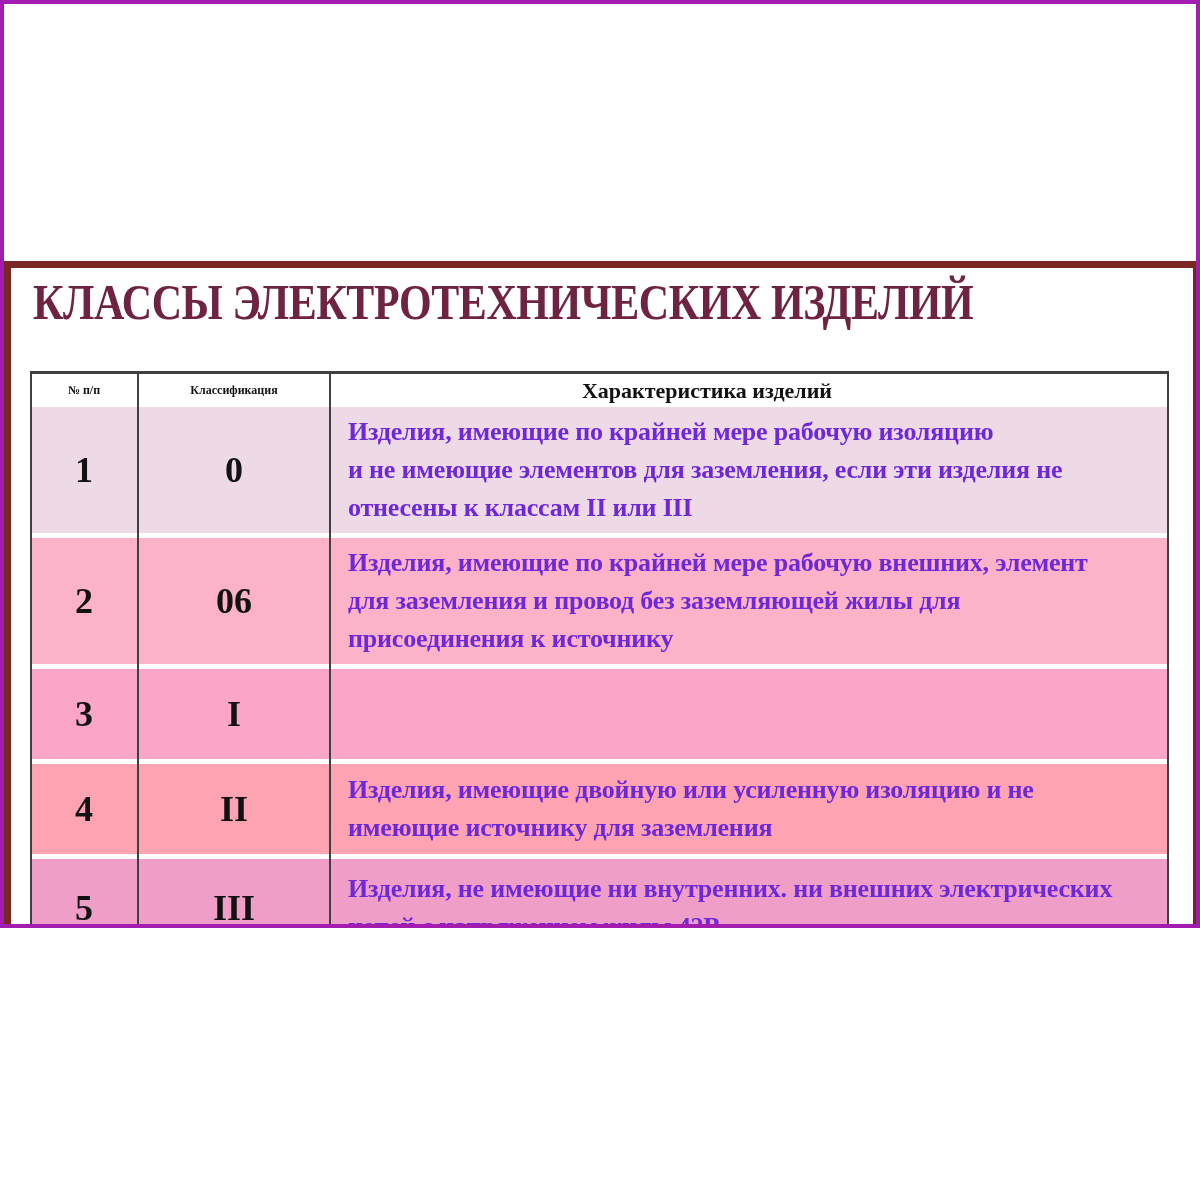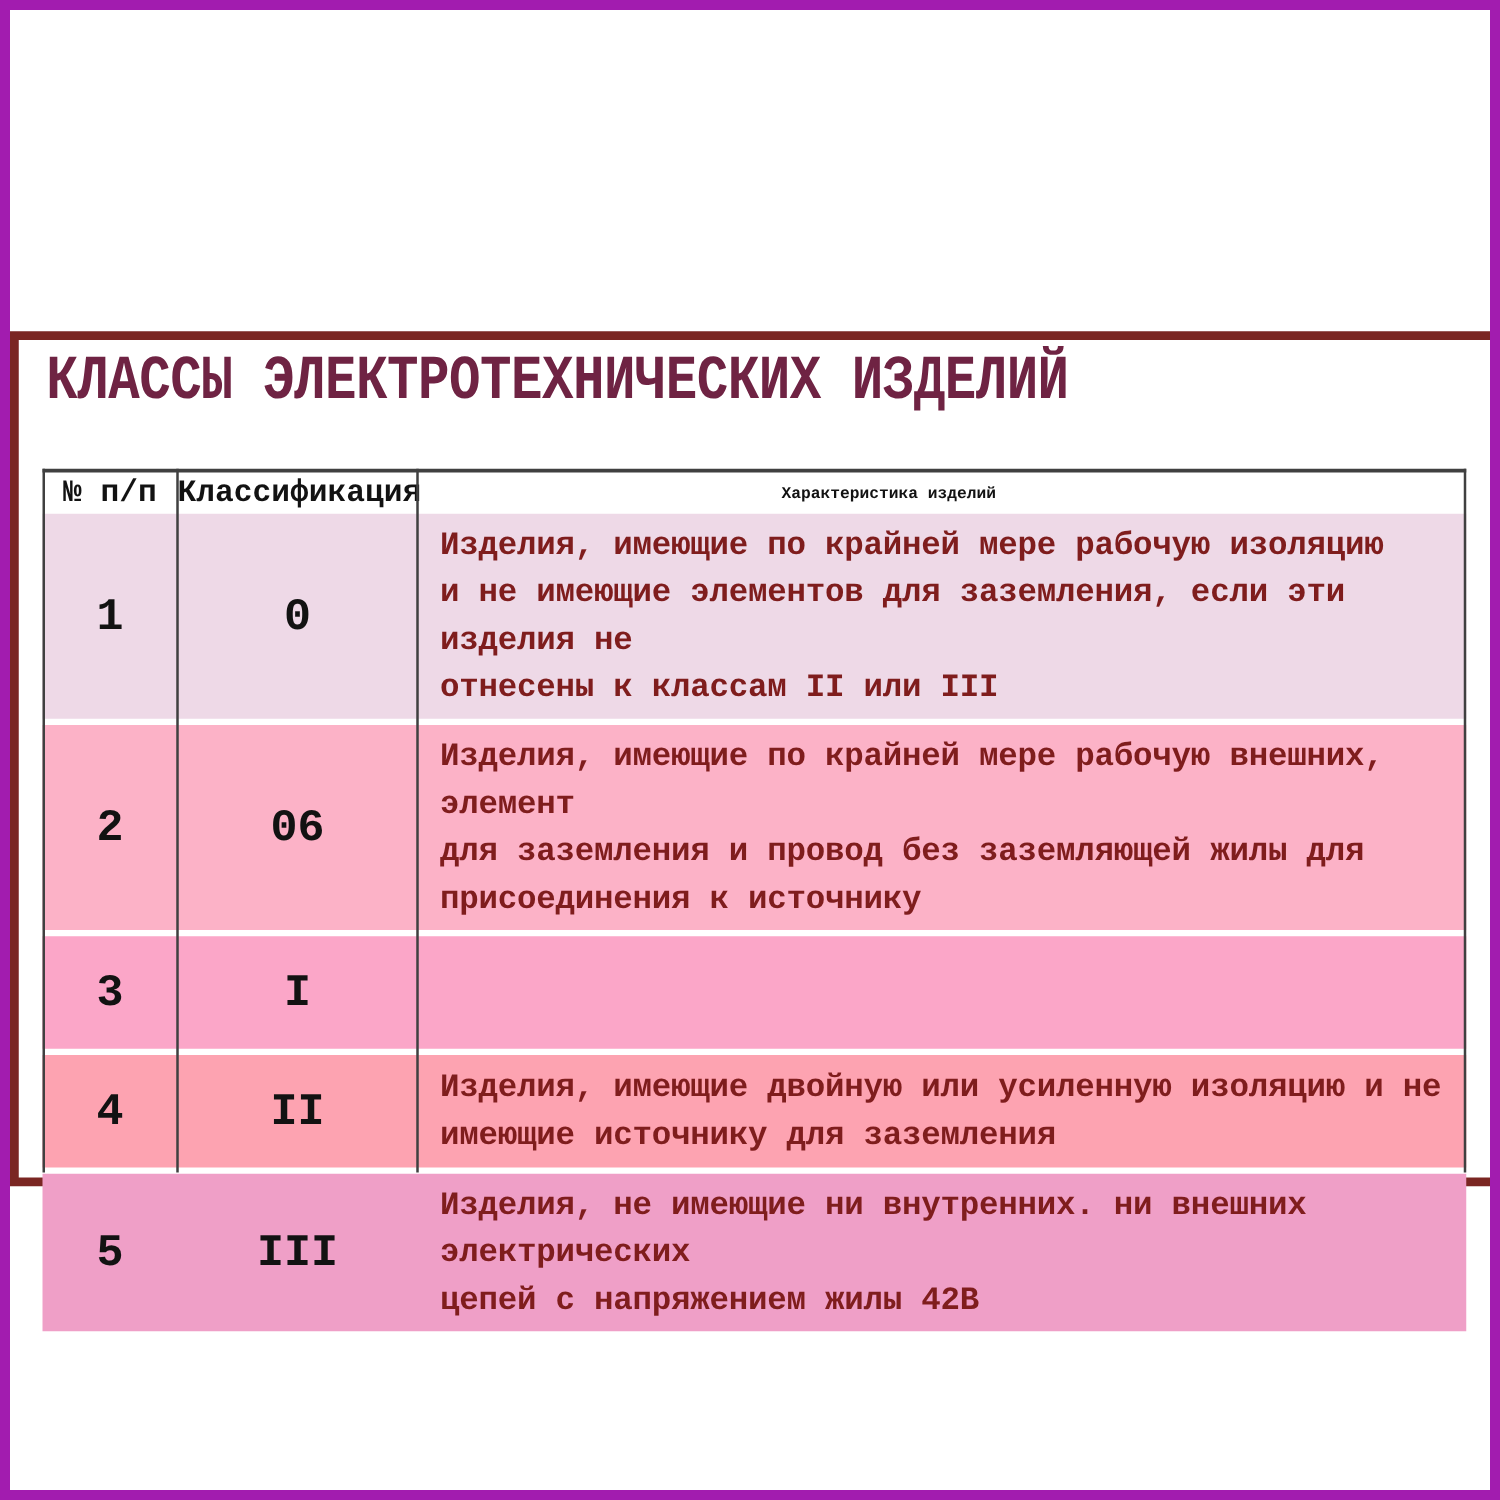--- a/index.html
+++ b/index.html
@@ -1,23 +1,23 @@
 <!DOCTYPE html>
 <html><head>
 <meta charset="utf-8">
 <style>
   html,body{margin:0;padding:0;background:#fff;}
   .page{
     position:relative;
-    width:1200px;height:1200px;
+    width:1200px;height:928px;
     box-sizing:border-box;
     background:#ffffff;
-    border:8px solid #a21caf;
+    border:4px solid #a21caf;
     overflow:hidden;
-    font-family:Liberation Mono, monospace;
+    font-family:Liberation Serif, serif;
   }
   .board{
     position:absolute;
     left:0px; top:257px;
     width:1196px; height:684px;
     box-sizing:border-box;
     border:7px solid #7a2622;
     background:#ffffff;
   }
   .page-title{
@@ -50,24 +50,24 @@
     display:grid;
     grid-template-columns:108px 192px 1fr;
     border-top:3px solid #404040;
     height:33px;
     align-items:center;
     background:#ffffff;
   }
   .th{
     text-align:center;
     font-weight:bold;
-    font-size:25px;
+    font-size:12px;
     color:#121212;
   }
-  .th.characteristic{ padding-right:85px; font-size:13px; }
+  .th.characteristic{ padding-right:85px; font-size:22px; }
   .row{
     display:grid;
     grid-template-columns:108px 192px 1fr;
     margin-bottom:5px;
     align-items:center;
   }
   #rows .row:nth-child(1){min-height:115px;}
   #rows .row:nth-child(2){min-height:115px;}
   #rows .row:nth-child(3){min-height:90px;}
   #rows .row:nth-child(4){min-height:90px;}
@@ -77,21 +77,21 @@
     font-weight:bold;
     font-size:36px;
     color:#121212;
     align-self:center;
   }
   .cell-desc{
     font-weight:bold;
     font-size:26px;
     line-height:38px;
     letter-spacing:-0.2px;
-    color:#7f1d1d;
+    color:#6d28d9;
     padding:6px 20px 6px 18px;
     white-space:pre-line;
     align-self:center;
   }
 </style>
 </head>
 <body>
 
 <div class="page">
   <div class="board">

